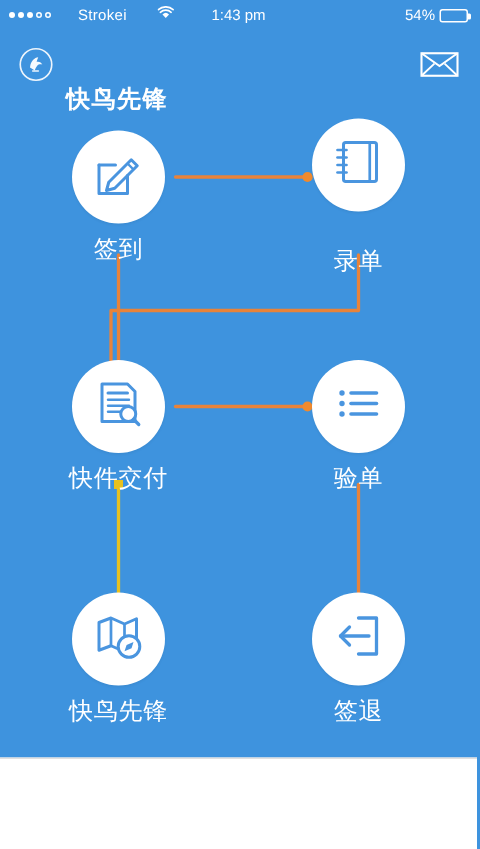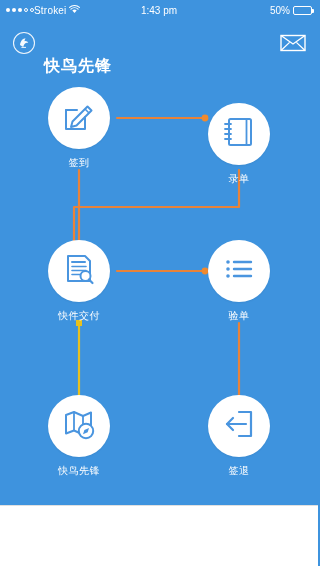--- a/index.html
+++ b/index.html
@@ -17,21 +17,21 @@
 
   
   .statusbar {
     position:absolute; top:0; left:0;
     width:318px; height:20px;
     display:flex; align-items:center;
     color:#ffffff;
     font-size:10px;
     padding:0 6px;
   }
-  .sb-left { display:flex; align-items:center; gap:0; }
+  .sb-left { display:flex; align-items:center; gap:18px; }
   .dots { display:flex; align-items:center; gap:2px; }
   .dot { width:4px; height:4px; border-radius:50%; background:#fff; }
   .dot.hollow { background:transparent; border:1px solid #fff; width:4px; height:4px; }
   .carrier { font-size:10px; letter-spacing:.2px; }
   .wifi { margin-left:2px; font-size:10px; }
   .sb-center {
     position:absolute; left:0; right:0; top:0; height:20px;
     display:flex; align-items:center; justify-content:center;
     font-size:10px; font-weight:normal;
     pointer-events:none;
@@ -79,26 +79,26 @@
     cursor:pointer;
   }
   .node .circle {
     width:62px; height:62px; border-radius:50%;
     background:#ffffff;
     display:flex; align-items:center; justify-content:center;
     box-shadow:0 1px 2px rgba(0,0,0,0.06);
   }
   .node .label {
     margin-top:7px;
-    color:#ffffff; font-size:10px; letter-spacing:.5px;
+    color:#ffffff; font-size:16px; letter-spacing:.5px;
     white-space:nowrap;
   }
 
   .n-qiandao   { left:43px;  top:22px; }
-  .n-ludan     { left:203px; top:38px; }
+  .n-ludan     { left:203px; top:14px;gap:16px; }
   .n-jiaofu    { left:43px;  top:175px; }
   .n-yandan    { left:203px; top:175px; }
   .n-ditu      { left:43px;  top:330px; }
   .n-qiantui   { left:203px; top:330px; }
 
   
   .tabbar {
     position:absolute; left:0; bottom:0;
     width:318px; height:61px;
     background:#ffffff;
@@ -134,21 +134,21 @@
       <span class="wifi">
         <svg width="11" height="9" viewBox="0 0 11 9">
           <path d="M5.5 8 L3.3 5.6 a3.2 3.2 0 0 1 4.4 0 Z" fill="#fff"></path>
           <path d="M1.9 4.2 a5.3 5.3 0 0 1 7.2 0" stroke="#fff" stroke-width="1.1" fill="none" stroke-linecap="round"></path>
           <path d="M0.6 2.4 a7.4 7.4 0 0 1 9.8 0" stroke="#fff" stroke-width="1.1" fill="none" stroke-linecap="round"></path>
         </svg>
       </span>
     </div>
     <div class="sb-center">1:43 pm</div>
     <div class="sb-right">
-      <span>50%</span>
+      <span>54%</span>
       <span class="battery">
         <span class="fill" style="width:80%"></span>
       </span>
     </div>
   </div>
 
   <div class="header">
     <span class="logo">
       <svg width="24" height="24" viewBox="0 0 24 24">
         <circle cx="12" cy="12" r="10.5" stroke="#ffffff" stroke-width="1.1" fill="none" opacity=".9"></circle>

